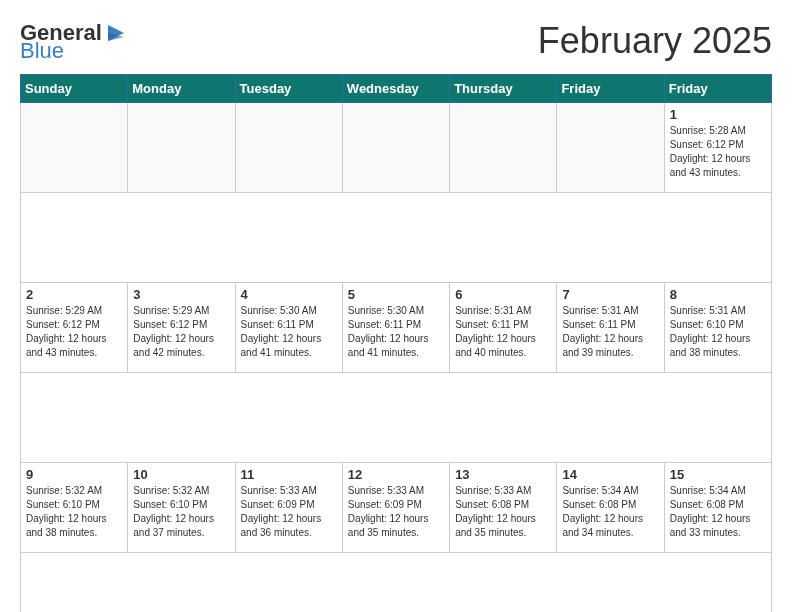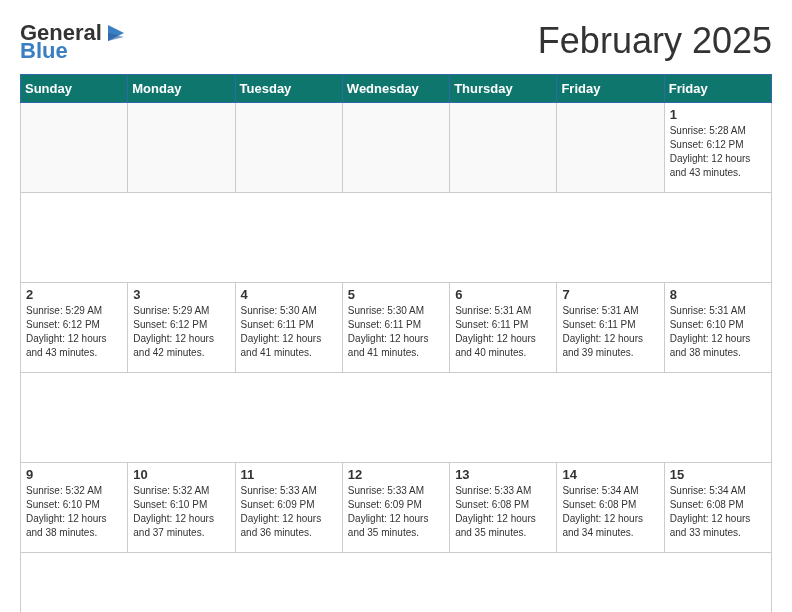--- a/index.html
+++ b/index.html
@@ -20,21 +20,21 @@
       display: flex;
       align-items: flex-start;
     }
     .logo-text-general {
       font-size: 22px;
       font-weight: bold;
       color: #333;
     }
     .logo-text-blue {
       font-size: 22px;
-      font-weight: bold;
+      font-weight: normal;
       color: #3a7fc1;
     }
     .logo-icon {
       width: 24px;
       height: 24px;
       margin-left: 2px;
     }
     .title-block {
       text-align: right;
     }

